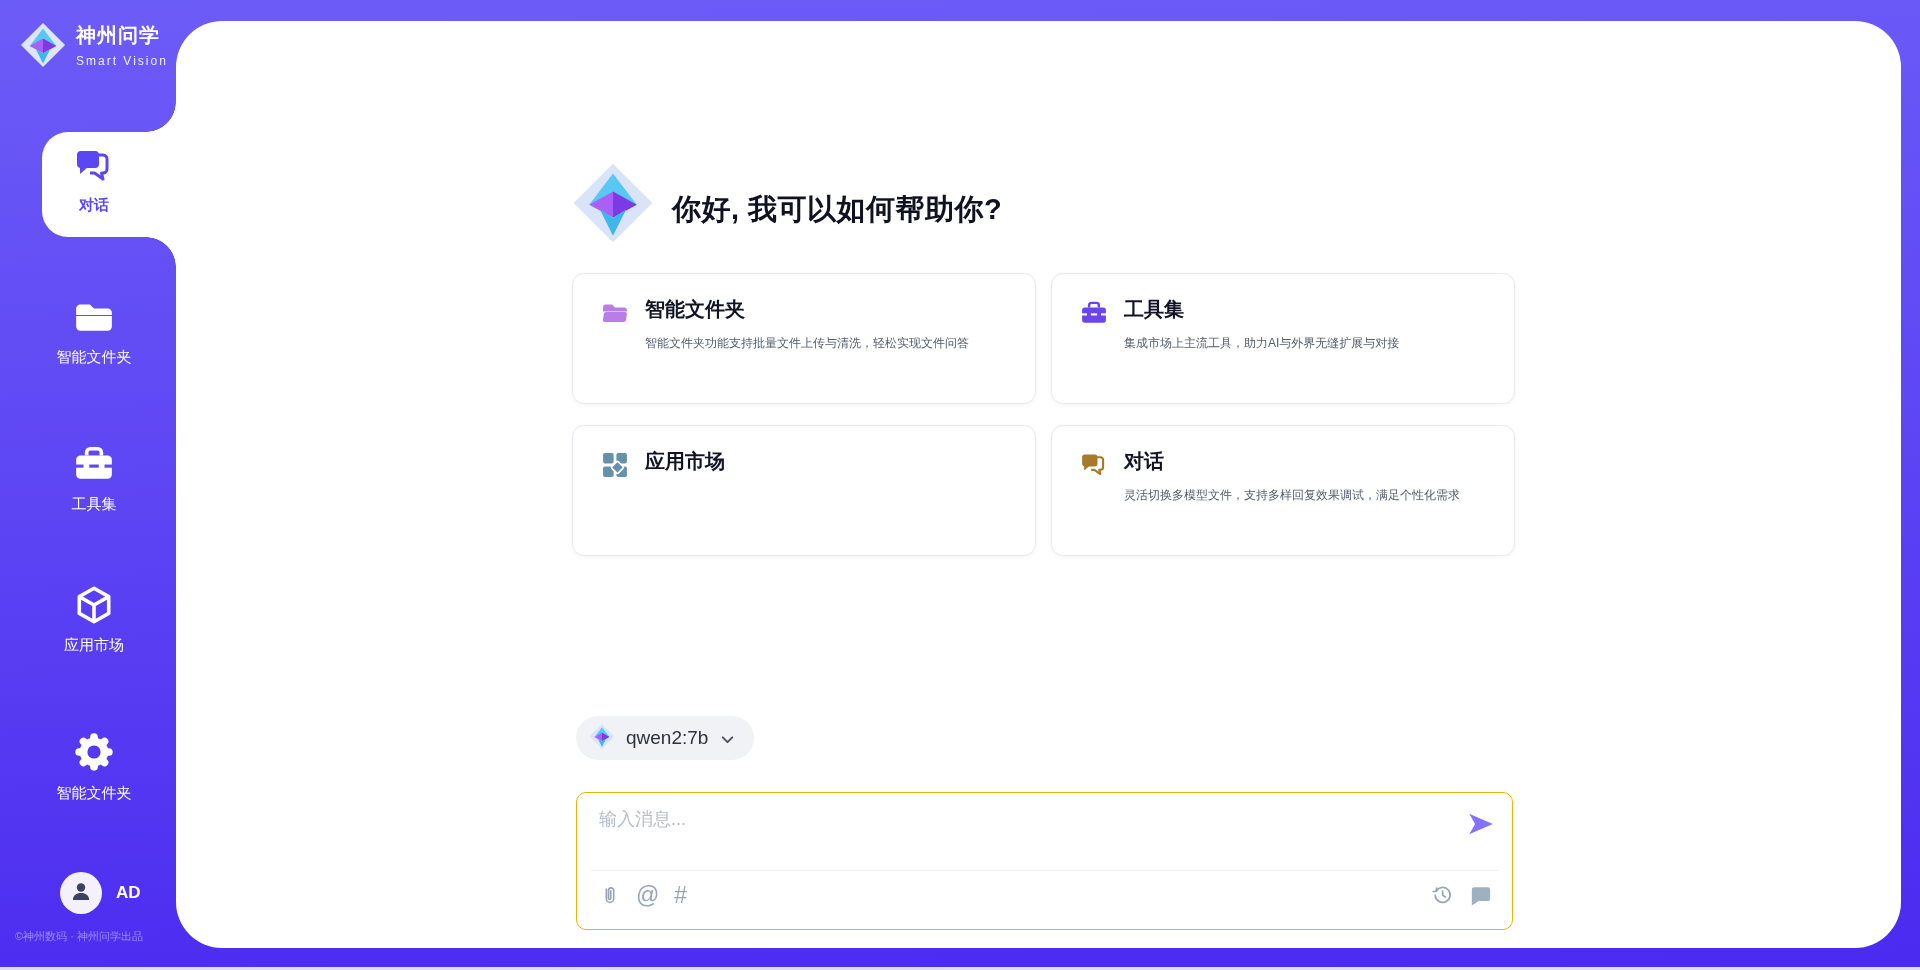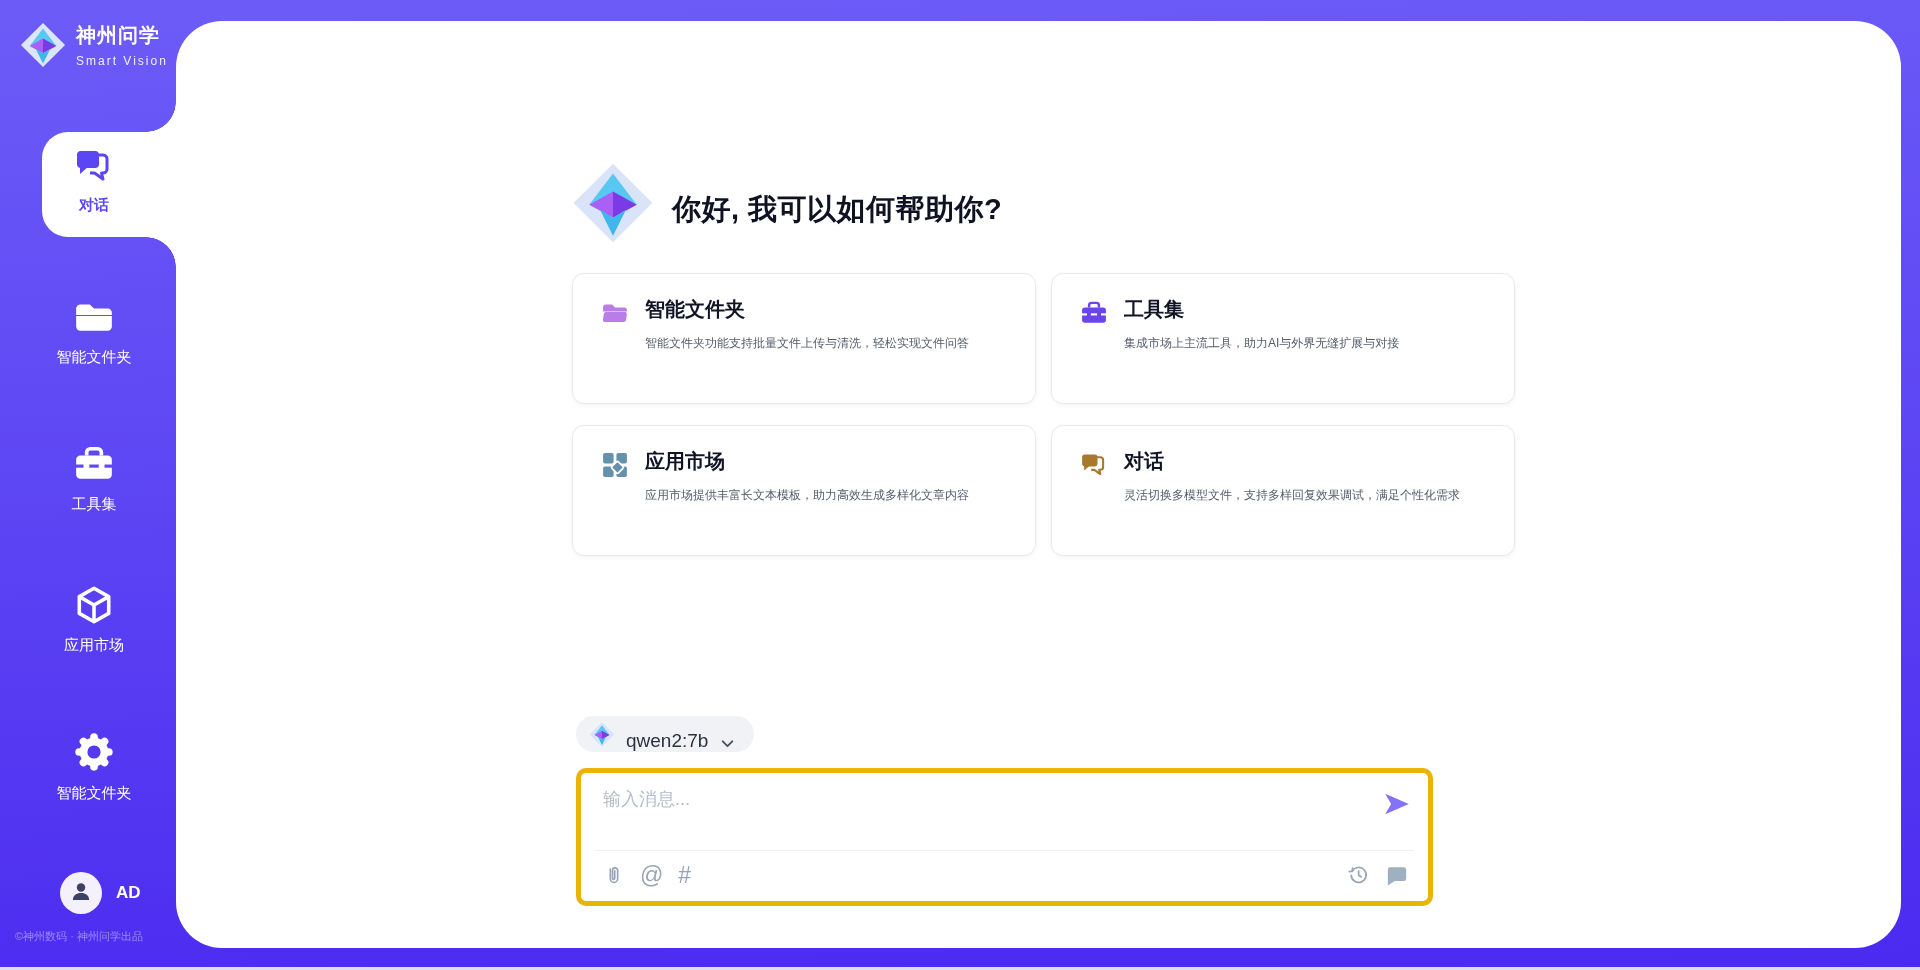--- a/index.html
+++ b/index.html
@@ -61,27 +61,27 @@
   .card .card-ico{ position:absolute; left:28px; top:25px; }
   .card .card-title{ position:absolute; left:72px; top:22px; font-size:20px; font-weight:700; color:#101425; }
   .card .card-desc{ position:absolute; left:72px; top:56px; width:372px; font-size:12px; line-height:26px; color:#525d6c; }
 
   .ico-folder-open{ color:#b97de8; }
   .ico-toolbox-card{ color:#6a44ee; }
   .ico-appgrid{ color:#6591ad; }
   .ico-chat-card{ color:#a8792c; }
 
   
-  .model-pill{ position:absolute; left:576px; top:716px; height:36px; display:inline-flex; align-items:flex-end; gap:11px;
+  .model-pill{ position:absolute; left:576px; top:716px; height:44px; display:inline-flex; align-items:center; gap:11px;
     background:#f0f2f6; border-radius:22px; padding:0 18px 0 13px; z-index:2; cursor:pointer; }
   .model-name{ font-size:19px; color:#2b3240; }
 
   
-  .composer{ position:absolute; left:576px; top:768px; width:857px; height:138px; background:#fff;
-    border:5px solid #eab308; border-radius:10px; z-index:2; }
+  .composer{ position:absolute; left:576px; top:792px; width:937px; height:138px; background:#fff;
+    border:1px solid #eab308; border-radius:10px; z-index:2; }
   .composer textarea{
     position:absolute; left:22px; top:14px; width:800px; height:58px; border:none; outline:none; resize:none;
     font-family:"Liberation Sans", sans-serif; font-size:18px; color:#333; background:transparent;
   }
   .composer textarea::placeholder{ color:#b4bdca; }
   .send-btn{ position:absolute; right:16px; top:16px; width:30px; height:30px; border:none; background:transparent; cursor:pointer; padding:0; }
   .composer-divider{ position:absolute; left:14px; right:14px; top:77px; border-top:1px solid #eef0f4; }
   .composer-left{ position:absolute; left:22px; top:90px; display:flex; align-items:center; gap:15px; color:#97a5b6; }
   .composer-right{ position:absolute; right:20px; top:90px; display:flex; align-items:center; gap:16px; color:#97a5b6; }
   .sym{ font-size:23px; line-height:24px; color:#97a5b6; cursor:pointer; }
@@ -247,21 +247,20 @@
     <span class="card-ico ico-appgrid">
       <svg width="28" height="28" viewBox="0 0 40 40" fill="currentColor">
         <rect x="3" y="3" width="15" height="15" rx="2.5"></rect>
         <rect x="22" y="3" width="15" height="15" rx="2.5"></rect>
         <rect x="3" y="22" width="15" height="15" rx="2.5"></rect>
         <rect x="22" y="22" width="15" height="15" rx="2.5"></rect>
         <rect x="17" y="17" width="13" height="13" rx="2" transform="rotate(45 23.5 23.5)" stroke="#fff" stroke-width="2.5"></rect>
       </svg>
     </span>
     <div class="card-title">应用市场</div>
-    <div class="card-desc">应用市场提供丰富长文本模板，助力高效生成多样化文章内容</div>
   </div>
 
   <div class="card">
     <span class="card-ico ico-chat-card">
       <svg width="28" height="28" viewBox="0 0 40 40">
         <path d="M16 9 h13 a4 4 0 0 1 4 4 v10 a4 4 0 0 1 -4 4 h-1.5 l1.5 6 -8.5 -6 h-4.5" fill="none" stroke="currentColor" stroke-width="3" stroke-linejoin="round"></path>
         <rect x="3" y="5" width="22" height="17" rx="4" fill="currentColor"></rect>
         <path d="M6 20 h9 l-9 8 z" fill="currentColor"></path>
       </svg>
     </span>

